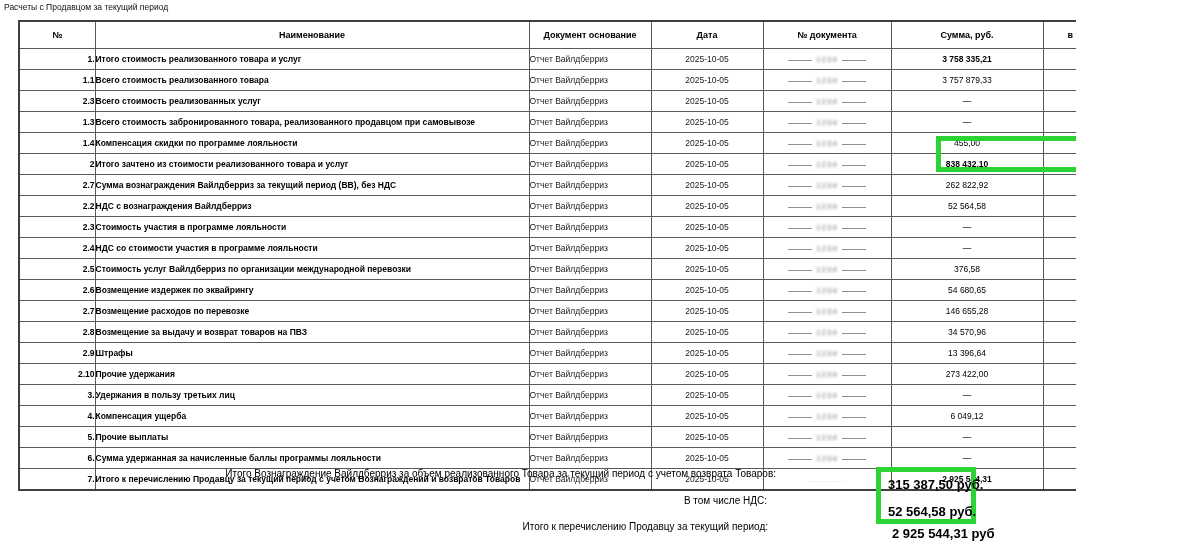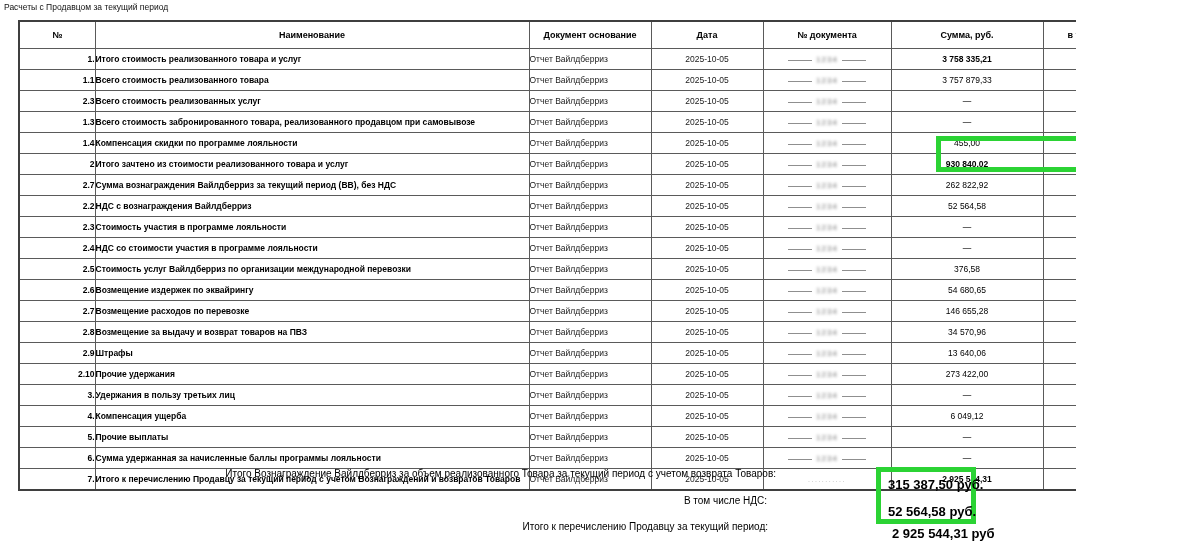--- a/index.html
+++ b/index.html
@@ -111,21 +111,21 @@
           <td class="c-dno"><span class="rl"></span><span class="rblur">1234</span><span class="rl"></span></td>
           <td class="c-sum">455,00</td>
           <td class="c-vat">X</td>
         </tr>
         <tr>
           <td class="c-num">2</td>
           <td class="c-name">Итого зачтено из стоимости реализованного товара и услуг</td>
           <td class="c-doc">Отчет Вайлдберриз</td>
           <td class="c-date">2025-10-05</td>
           <td class="c-dno"><span class="rl"></span><span class="rblur">1234</span><span class="rl"></span></td>
-          <td class="c-sum bold">930 840,02</td>
+          <td class="c-sum bold">838 432,10</td>
           <td class="c-vat bold">52 564,58</td>
         </tr>
         <tr>
           <td class="c-num">2.7</td>
           <td class="c-name">Сумма вознаграждения Вайлдберриз за текущий период (ВВ), без НДС</td>
           <td class="c-doc">Отчет Вайлдберриз</td>
           <td class="c-date">2025-10-05</td>
           <td class="c-dno"><span class="rl"></span><span class="rblur">1234</span><span class="rl"></span></td>
           <td class="c-sum">262 822,92</td>
           <td class="c-vat">X</td>
@@ -192,21 +192,21 @@
           <td class="c-dno"><span class="rl"></span><span class="rblur">1234</span><span class="rl"></span></td>
           <td class="c-sum">34 570,96</td>
           <td class="c-vat">X</td>
         </tr>
         <tr>
           <td class="c-num">2.9</td>
           <td class="c-name">Штрафы</td>
           <td class="c-doc">Отчет Вайлдберриз</td>
           <td class="c-date">2025-10-05</td>
           <td class="c-dno"><span class="rl"></span><span class="rblur">1234</span><span class="rl"></span></td>
-          <td class="c-sum">13 640,06</td>
+          <td class="c-sum">13 396,64</td>
           <td class="c-vat">X</td>
         </tr>
         <tr>
           <td class="c-num">2.10</td>
           <td class="c-name">Прочие удержания</td>
           <td class="c-doc">Отчет Вайлдберриз</td>
           <td class="c-date">2025-10-05</td>
           <td class="c-dno"><span class="rl"></span><span class="rblur">1234</span><span class="rl"></span></td>
           <td class="c-sum">273 422,00</td>
           <td class="c-vat">X</td>

